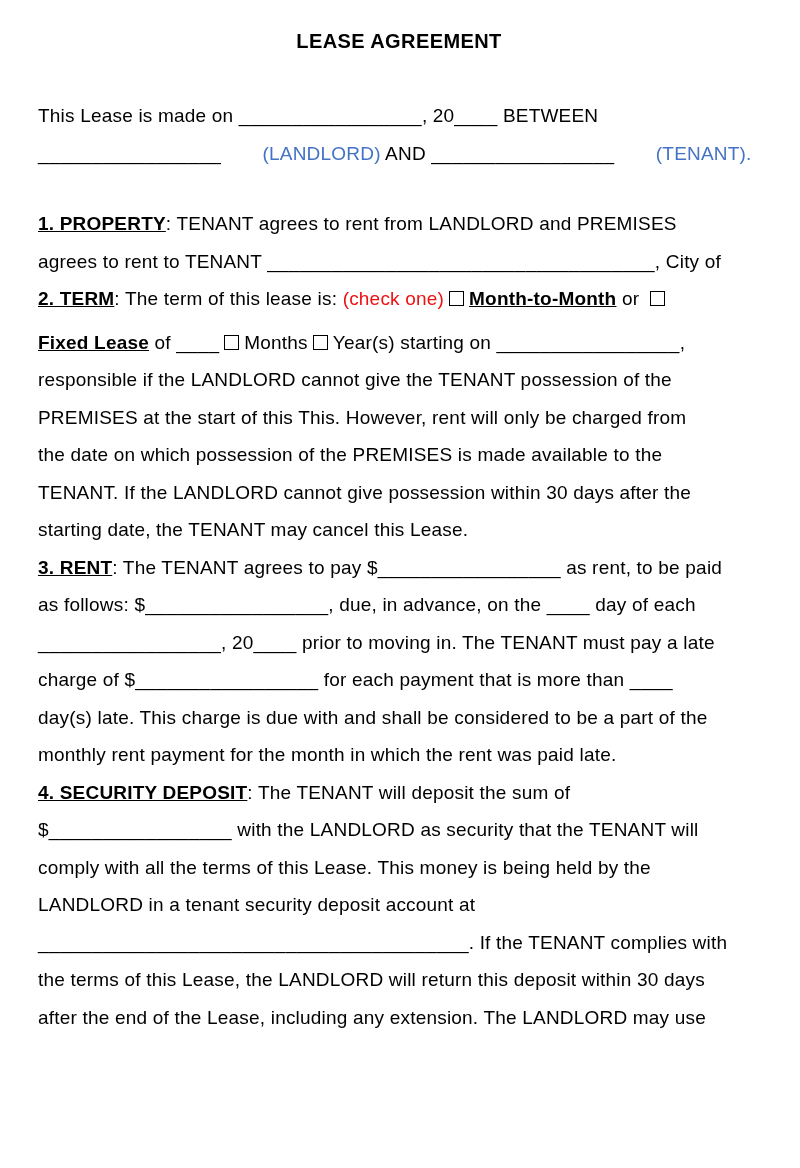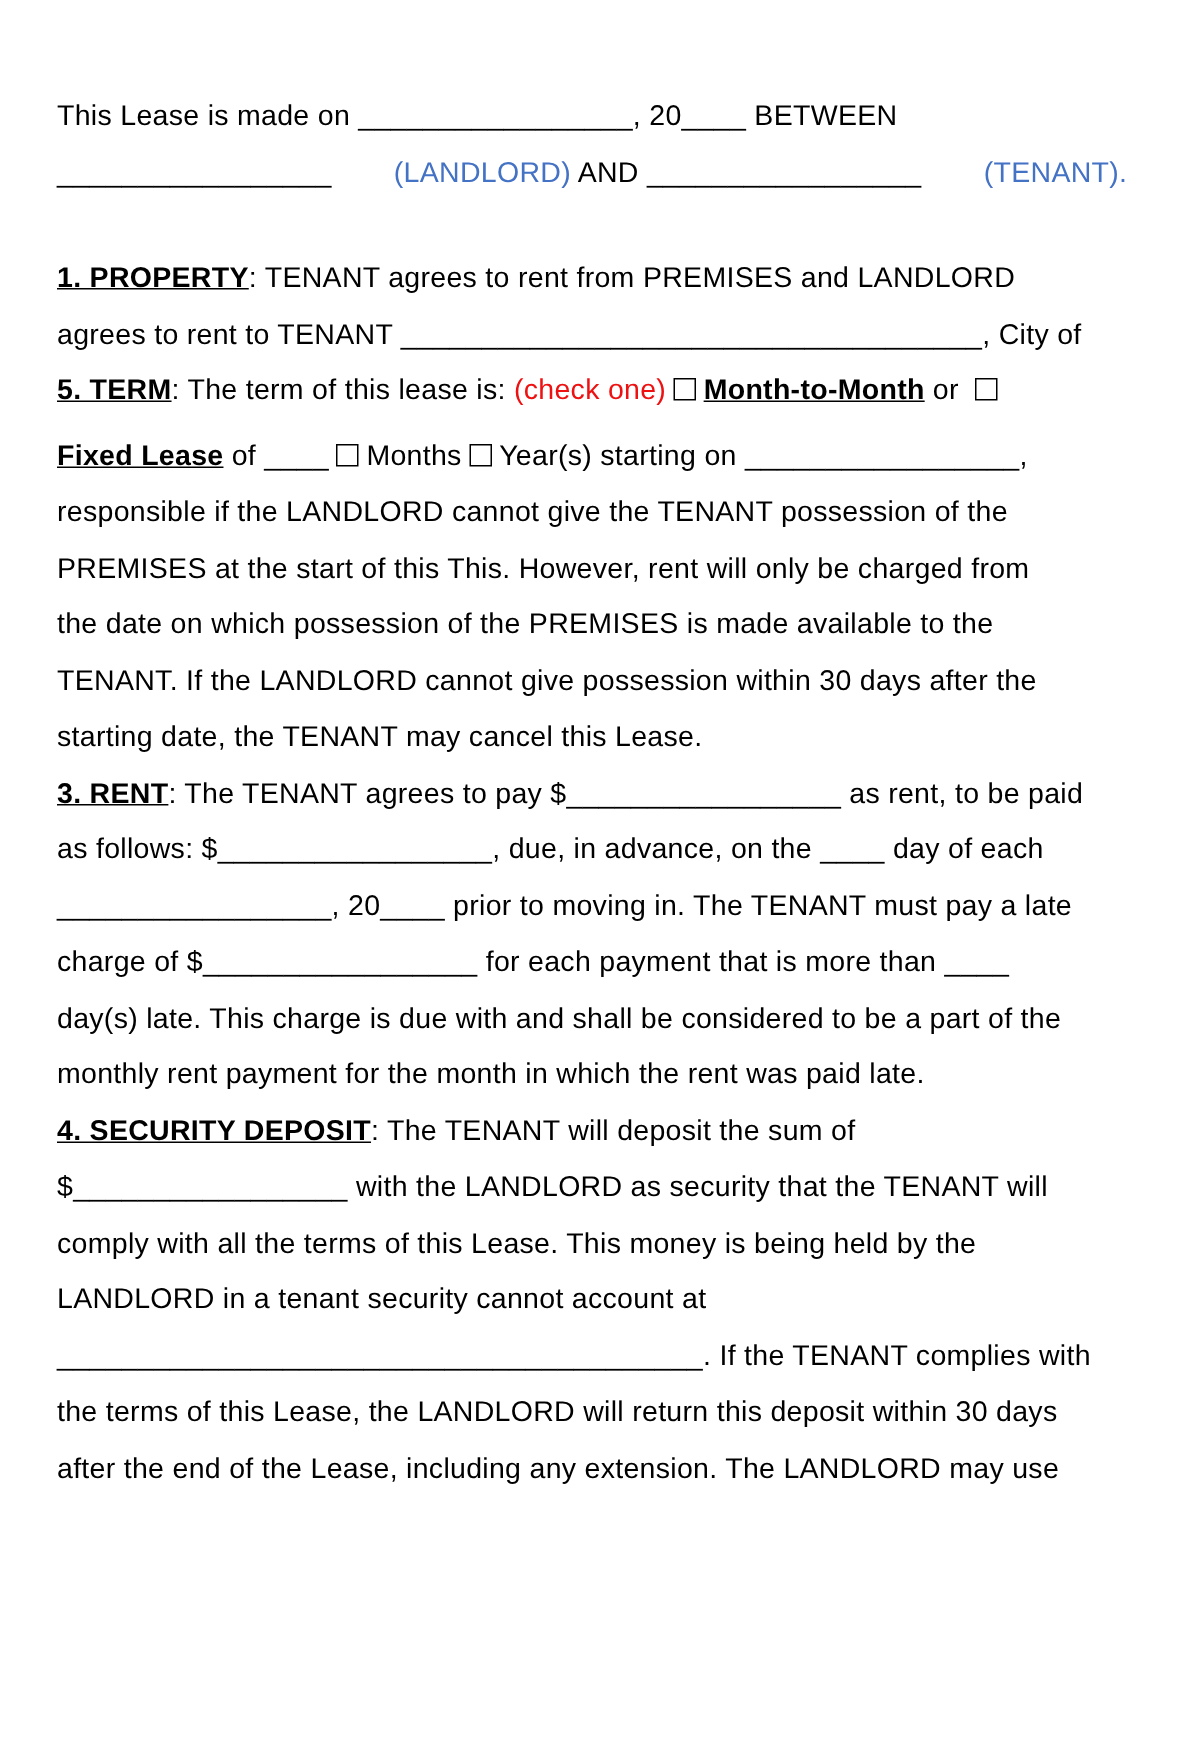--- a/index.html
+++ b/index.html
@@ -48,35 +48,36 @@
     margin: 0 5px;
     background: #fff;
   }
   .term-gap { margin-bottom: 6px; }
 </style>
 </head>
 <body>
 
 <div class="page">
 
+  <div class="title">LEASE AGREEMENT</div>
 
   <div class="intro">
     <div class="line">This Lease is made on _________________, 20____ BETWEEN</div>
     <div class="line"><span>_________________ </span><span class="blue">(LANDLORD)</span><span> AND _________________ </span><span class="blue">(TENANT).</span></div>
   </div>
 
   <div class="doc-body">
 
     <section>
-      <div class="line"><span class="b">1. PROPERTY</span><span>: TENANT agrees to rent from PREMISES and LANDLORD</span></div>
+      <div class="line"><span class="b">1. PROPERTY</span><span>: TENANT agrees to rent from LANDLORD and PREMISES</span></div>
       <div class="line">agrees to rent to TENANT ____________________________________, City of</div>
     </section>
 
     <section>
-      <div class="line term-gap"><span class="b">5. TERM</span><span>: The term of this lease is: </span><span class="red">(check one)</span><span class="cb"></span><span class="b">Month-to-Month</span><span> or </span><span class="cb"></span></div>
+      <div class="line term-gap"><span class="b">2. TERM</span><span>: The term of this lease is: </span><span class="red">(check one)</span><span class="cb"></span><span class="b">Month-to-Month</span><span> or </span><span class="cb"></span></div>
       <div class="line"><span class="b">Fixed Lease</span><span> of ____</span><span class="cb"></span><span>Months</span><span class="cb"></span><span>Year(s) starting on _________________,</span></div>
       <div class="line">responsible if the LANDLORD cannot give the TENANT possession of the</div>
       <div class="line">PREMISES at the start of this This. However, rent will only be charged from</div>
       <div class="line">the date on which possession of the PREMISES is made available to the</div>
       <div class="line">TENANT. If the LANDLORD cannot give possession within 30 days after the</div>
       <div class="line">starting date, the TENANT may cancel this Lease.</div>
     </section>
 
     <section>
       <div class="line"><span class="b">3. RENT</span><span>: The TENANT agrees to pay $_________________ as rent, to be paid</span></div>
@@ -84,20 +85,20 @@
       <div class="line">_________________, 20____ prior to moving in. The TENANT must pay a late</div>
       <div class="line">charge of $_________________ for each payment that is more than ____</div>
       <div class="line">day(s) late. This charge is due with and shall be considered to be a part of the</div>
       <div class="line">monthly rent payment for the month in which the rent was paid late.</div>
     </section>
 
     <section>
       <div class="line"><span class="b">4. SECURITY DEPOSIT</span><span>: The TENANT will deposit the sum of</span></div>
       <div class="line">$_________________ with the LANDLORD as security that the TENANT will</div>
       <div class="line">comply with all the terms of this Lease. This money is being held by the</div>
-      <div class="line">LANDLORD in a tenant security cannot account at</div>
+      <div class="line">LANDLORD in a tenant security deposit account at</div>
       <div class="line">________________________________________. If the TENANT complies with</div>
       <div class="line">the terms of this Lease, the LANDLORD will return this deposit within 30 days</div>
       <div class="line">after the end of the Lease, including any extension. The LANDLORD may use</div>
     </section>
 
   </div>
 </div>
 
 </body></html>

